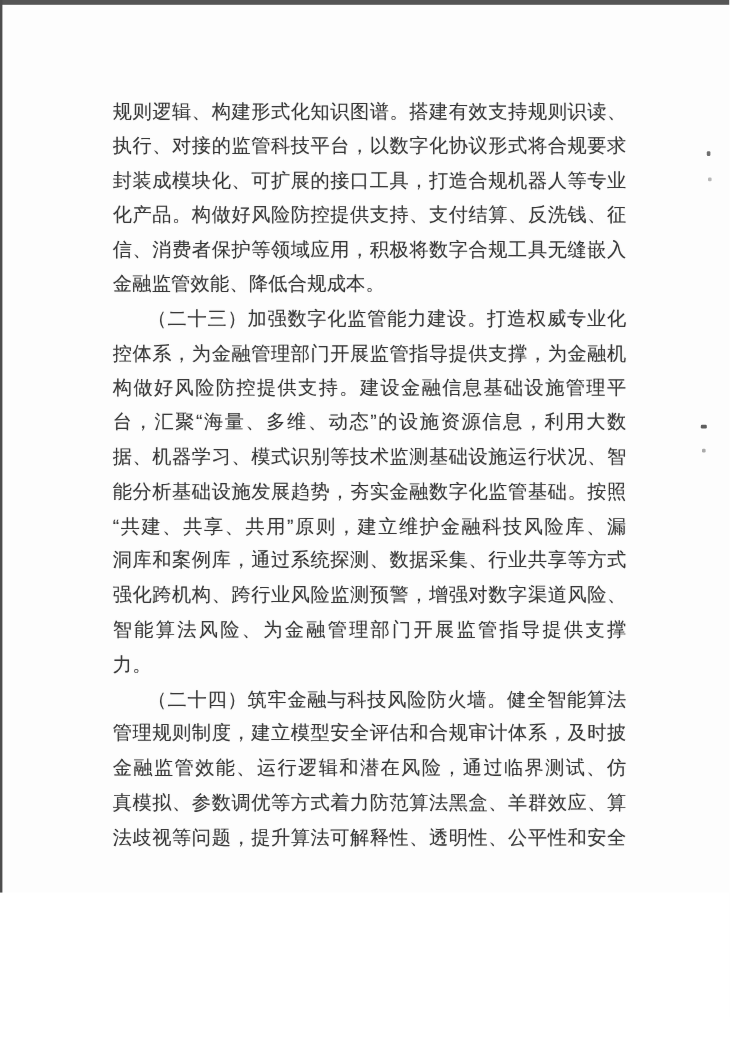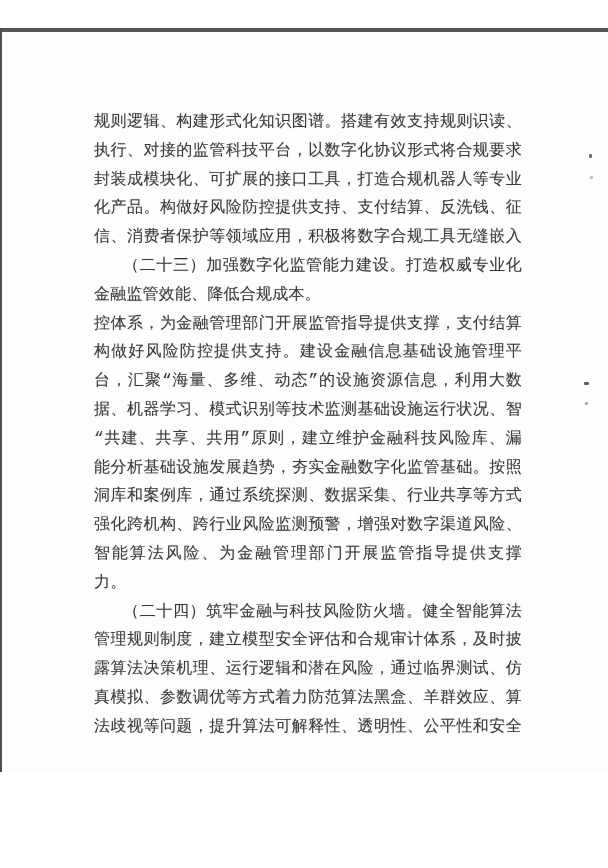--- a/index.html
+++ b/index.html
@@ -6,22 +6,21 @@
     margin: 0;
     padding: 0;
     background: #ffffff;
   }
   .page {
     position: relative;
     width: 608px;
     height: 744px;
     background: #fdfdfd;
     overflow: hidden;
-    font-family: Liberation Mono, monospace;
-    margin-top: 28px;
+    font-family: Liberation Sans, sans-serif;
   }
   
   .edge-top {
     position: absolute;
     left: 0; top: 0;
     width: 608px; height: 4px;
     background: #565656;
   }
   .edge-left {
     position: absolute;
@@ -89,34 +88,34 @@
   <div class="speck speck-2"></div>
   <div class="speck speck-3"></div>
   <div class="speck speck-4"></div>
 
   <div class="text-block">
     <div class="line">规则逻辑、构建形式化知识图谱。搭建有效支持规则识读、</div>
     <div class="line">执行、对接的监管科技平台，以数字化协议形式将合规要求</div>
     <div class="line">封装成模块化、可扩展的接口工具，打造合规机器人等专业</div>
     <div class="line">化产品。构做好风险防控提供支持、支付结算、反洗钱、征</div>
     <div class="line">信、消费者保护等领域应用，积极将数字合规工具无缝嵌入</div>
+    <div class="line short">金融监管效能、降低合规成本。</div>
     <div class="line indent">（二十三）加强数字化监管能力建设。打造权威专业化</div>
-    <div class="line short">金融监管效能、降低合规成本。</div>
-    <div class="line">控体系，为金融管理部门开展监管指导提供支撑，支付结算</div>
+    <div class="line">控体系，为金融管理部门开展监管指导提供支撑，为金融机</div>
     <div class="line">构做好风险防控提供支持。建设金融信息基础设施管理平</div>
     <div class="line">台，汇聚“海量、多维、动态”的设施资源信息，利用大数</div>
     <div class="line">据、机器学习、模式识别等技术监测基础设施运行状况、智</div>
+    <div class="line">能分析基础设施发展趋势，夯实金融数字化监管基础。按照</div>
     <div class="line">“共建、共享、共用”原则，建立维护金融科技风险库、漏</div>
-    <div class="line">能分析基础设施发展趋势，夯实金融数字化监管基础。按照</div>
     <div class="line">洞库和案例库，通过系统探测、数据采集、行业共享等方式</div>
     <div class="line">强化跨机构、跨行业风险监测预警，增强对数字渠道风险、</div>
     <div class="line">智能算法风险、为金融管理部门开展监管指导提供支撑</div>
     <div class="line short">力。</div>
     <div class="line indent">（二十四）筑牢金融与科技风险防火墙。健全智能算法</div>
     <div class="line">管理规则制度，建立模型安全评估和合规审计体系，及时披</div>
-    <div class="line">露算法决策机理、运行逻辑和潜在风险，通过临界测试、仿</div>
+    <div class="line">金融监管效能、运行逻辑和潜在风险，通过临界测试、仿</div>
     <div class="line">真模拟、参数调优等方式着力防范算法黑盒、羊群效应、算</div>
     <div class="line">法歧视等问题，提升算法可解释性、透明性、公平性和安全</div>
   </div>
 
   <div class="page-number">20</div>
 
 </div>
 
 </body></html>

